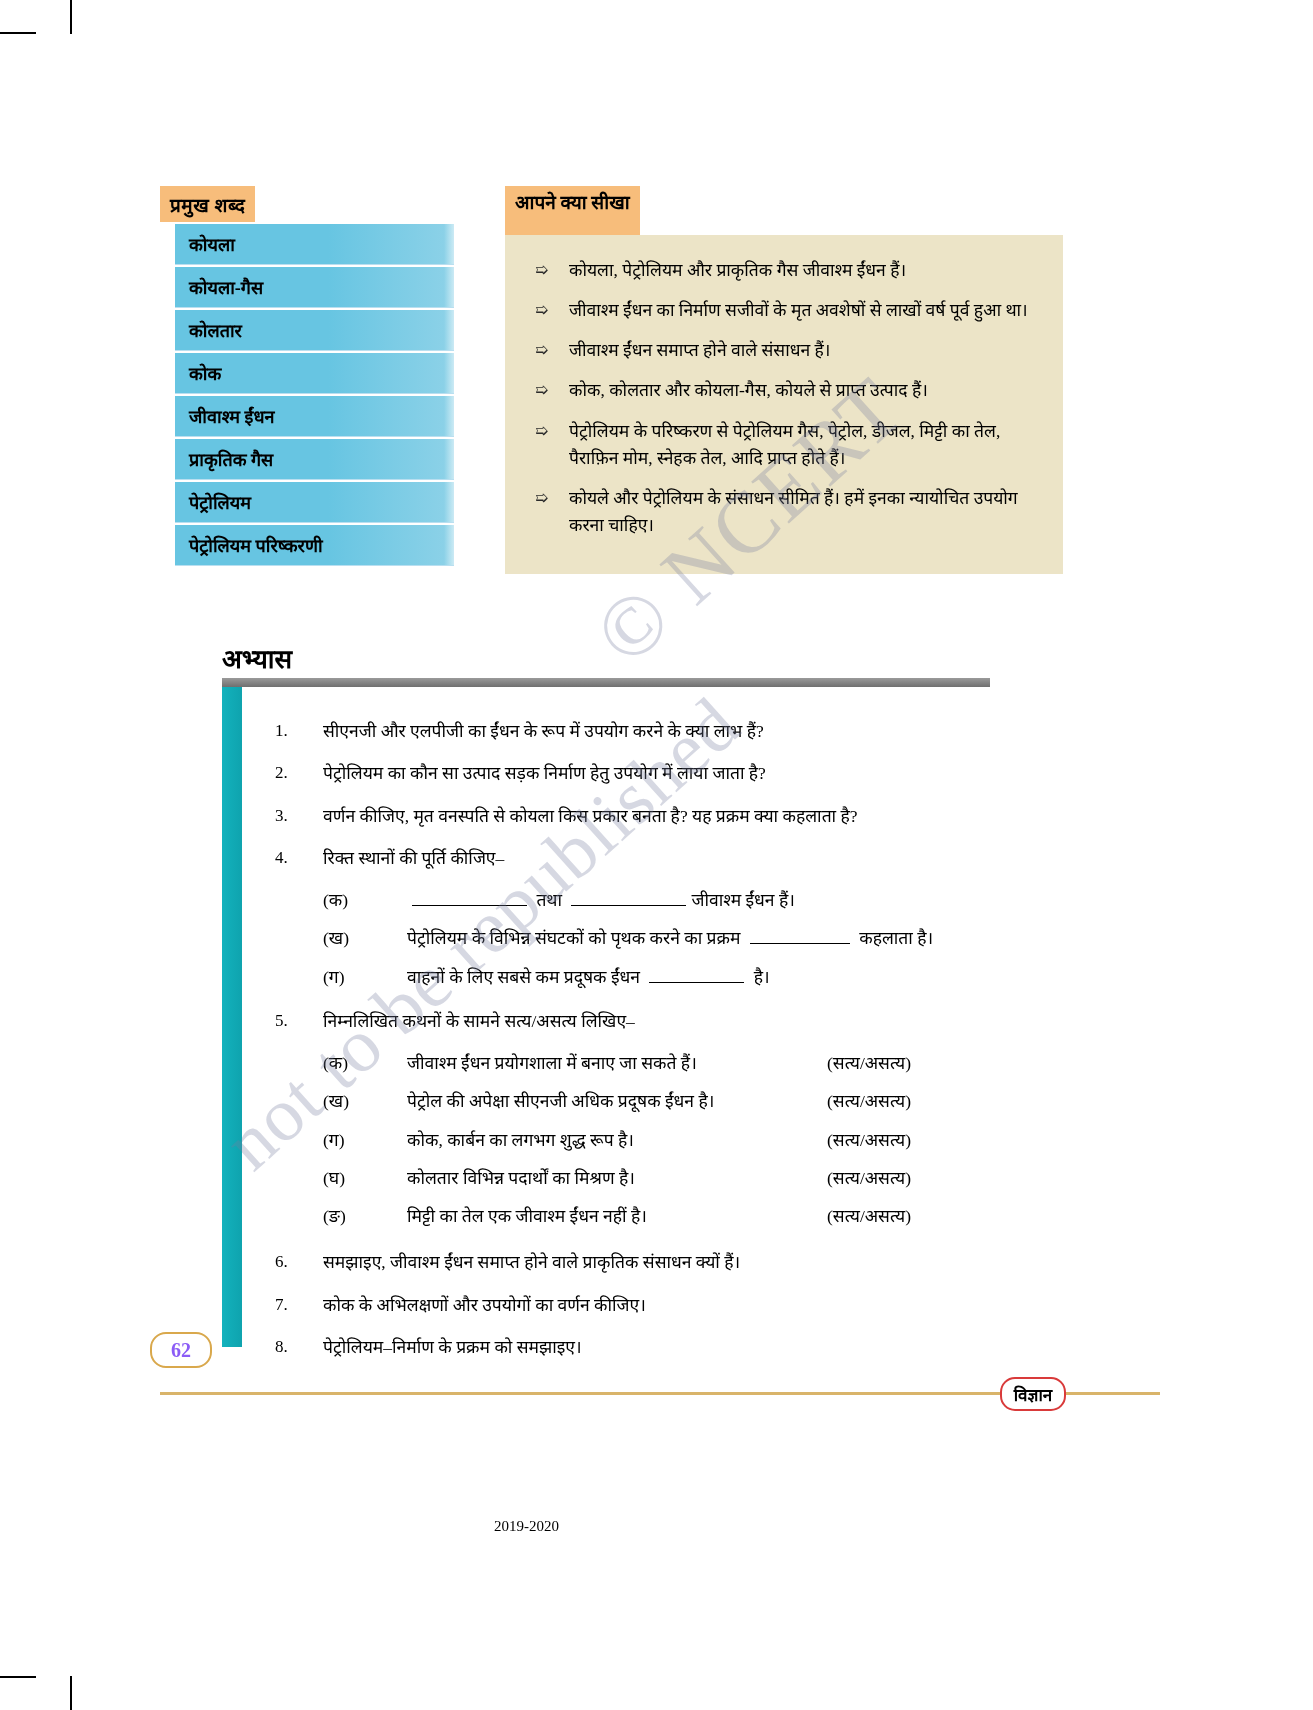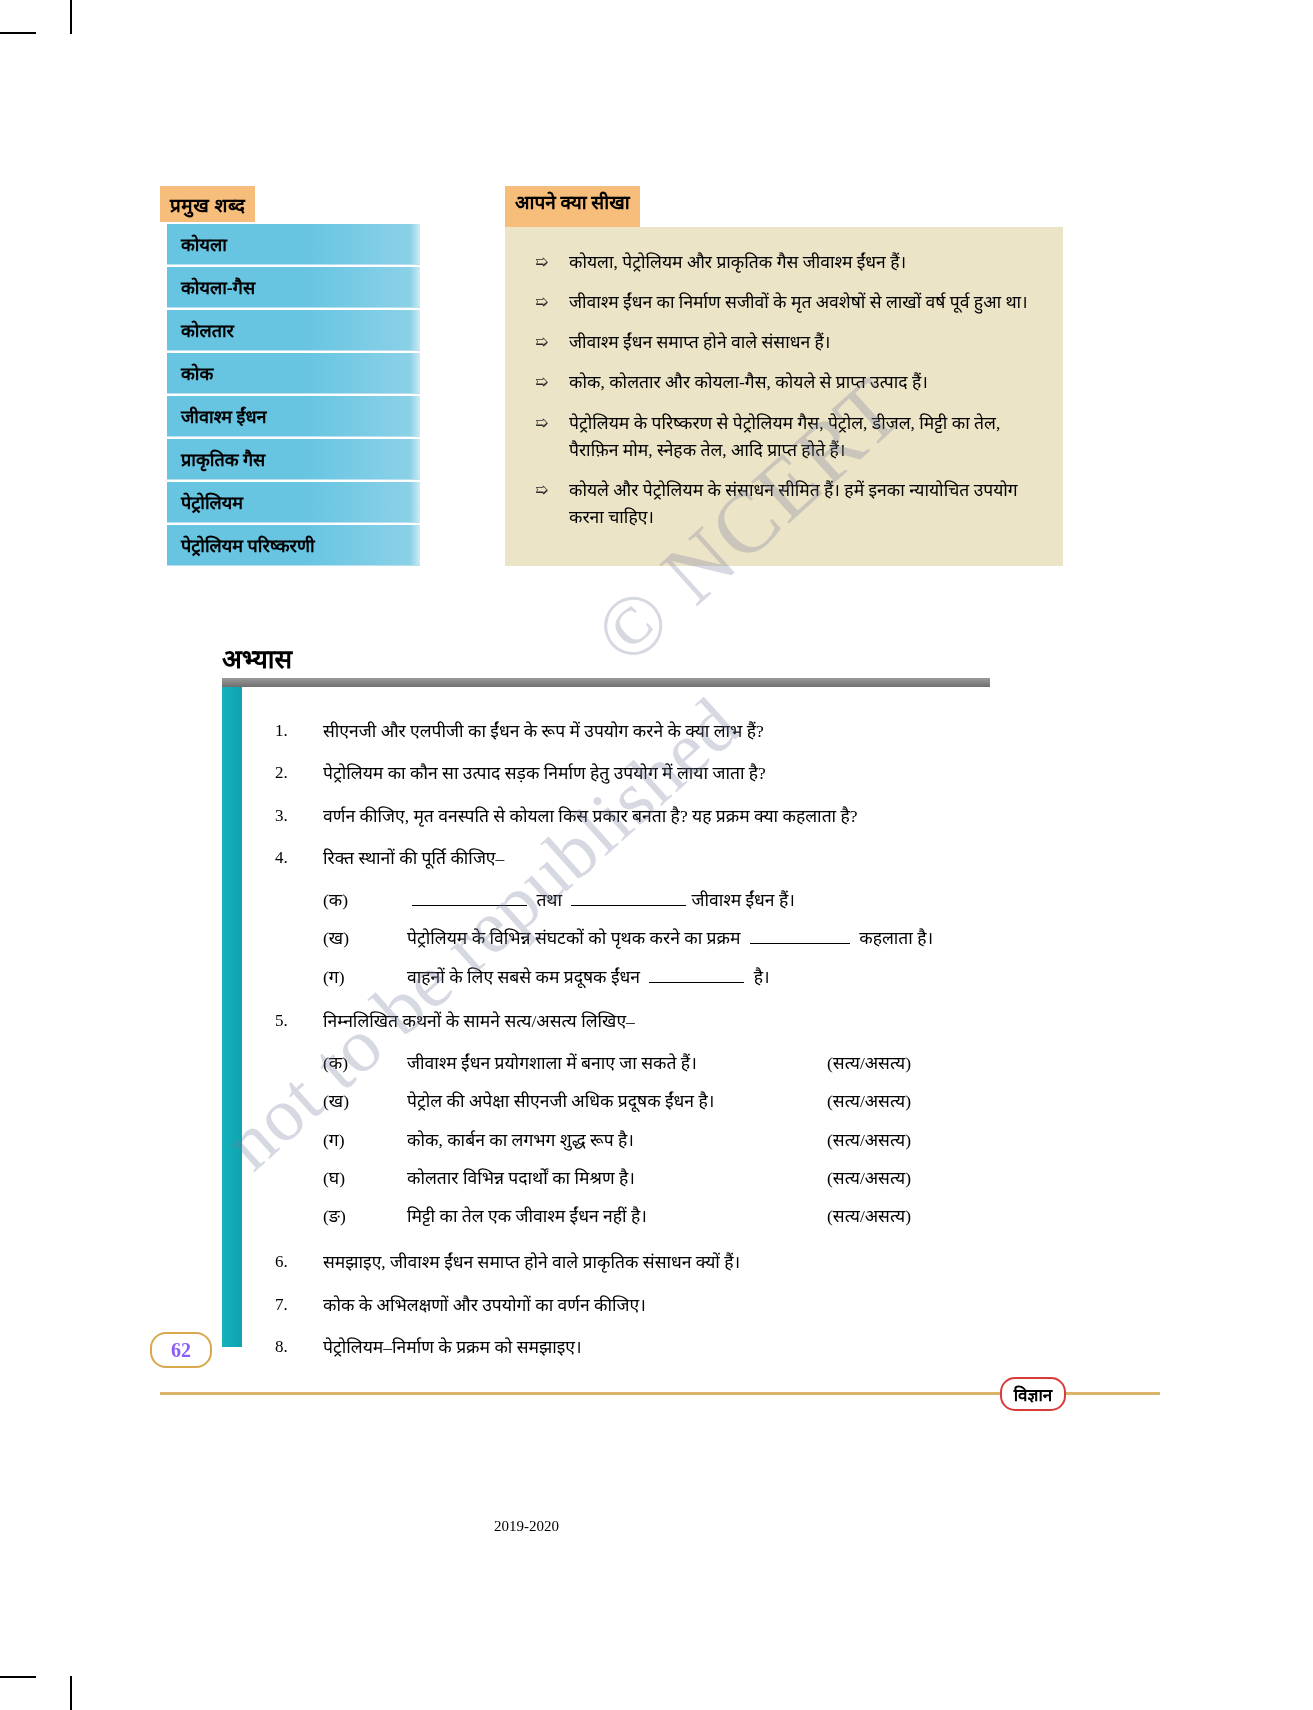--- a/index.html
+++ b/index.html
@@ -37,22 +37,22 @@
     background: #f7bd7b;
     color: #000;
     font-weight: bold;
     font-size: 19px;
     padding: 6px 10px 4px 10px;
     letter-spacing: 0.5px;
   }
   .keyword-row {
     height: 42px;
     margin-top: 1px;
-    margin-left: 7px;
-    width: 253px;
+    margin-left: 15px;
+    width: 279px;
     background: linear-gradient(to right, #67c5e2 0%, #67c5e2 55%, #8ed2e8 100%);
     border-top: 1px solid #ffffff;
     border-bottom: 1px solid #b9dff0;
     display: flex;
     align-items: center;
     box-sizing: border-box;
     position: relative;
   }
   .keyword-row::after {
     content: "";
@@ -74,21 +74,21 @@
     left: 505px;
     top: 186px;
     width: 558px;
   }
   .learnt-title {
     display: inline-block;
     background: #f7bd7b;
     color: #000;
     font-weight: bold;
     font-size: 19px;
-    padding: 3px 10px 12px 10px;
+    padding: 3px 10px 20px 10px;
     position: relative;
     z-index: 3;
   }
   .learnt-body {
     background: #ece4c7;
     margin-top: 0px;
     padding: 22px 24px 22px 30px;
     box-sizing: border-box;
     min-height: 300px;
   }

